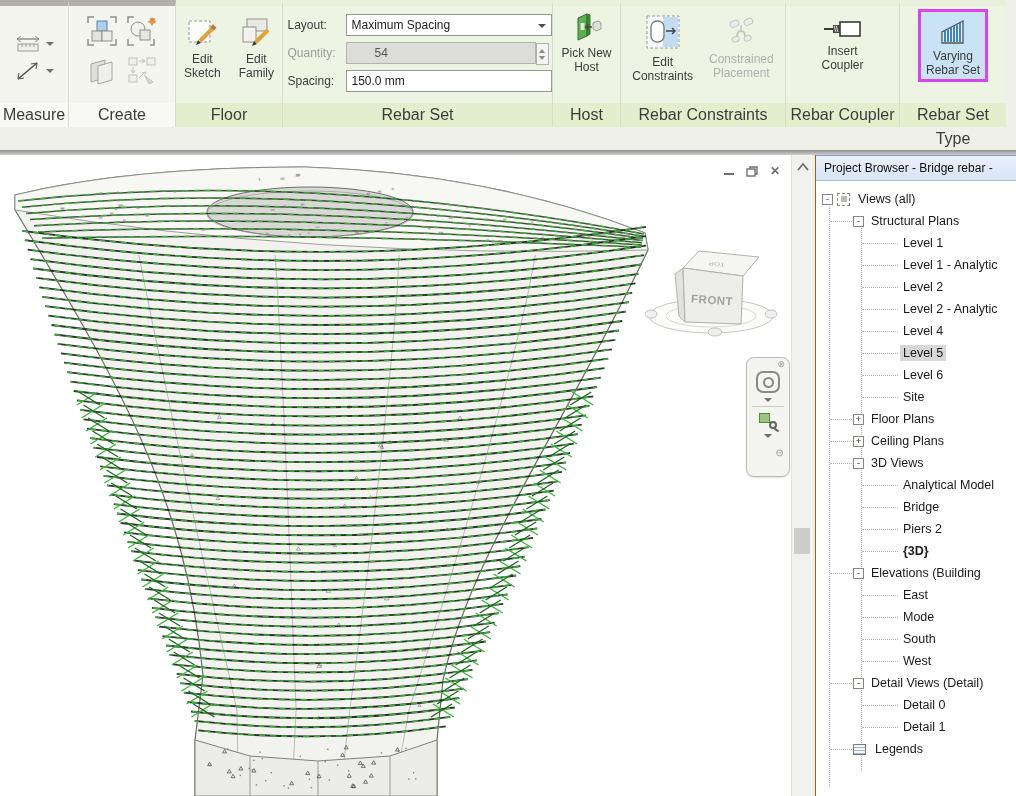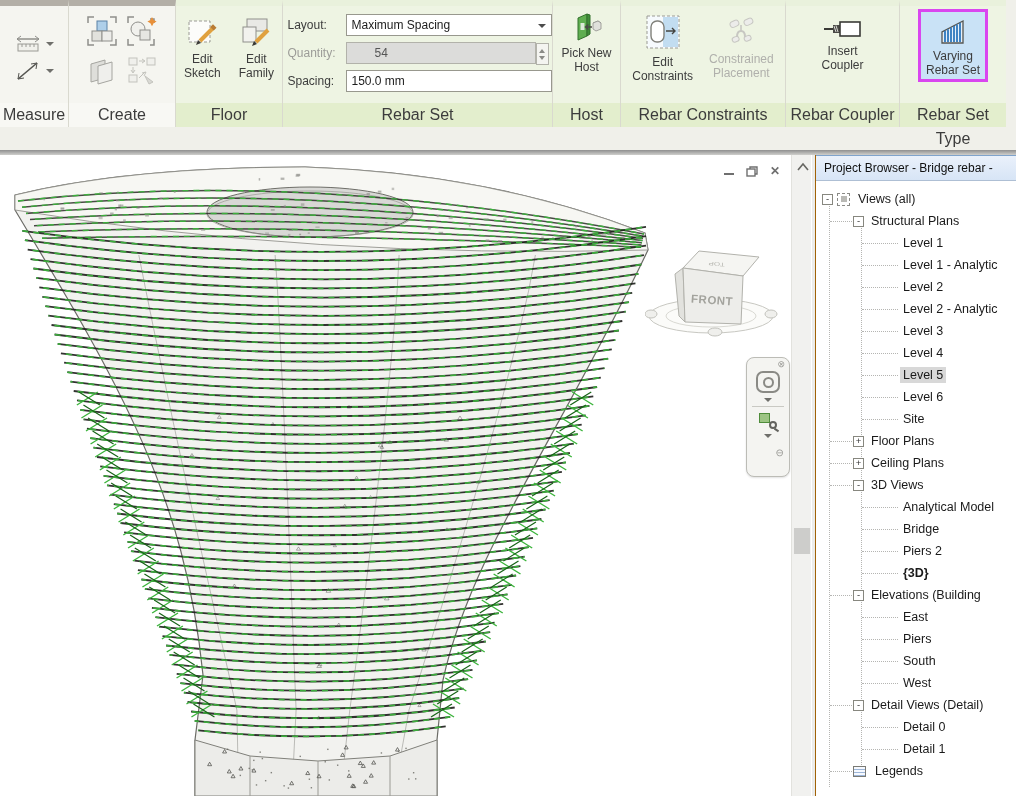--- a/index.html
+++ b/index.html
@@ -775,25 +775,20 @@
           <span class="lbl">Level 2</span>
         </div>
         <div class="trow">
           <span class="hstub" style="left: 46px; width: 36px;"></span>
           <span style="width: 84px; flex: 0 0 auto;"></span>
           <span class="lbl">Level 2 - Analytic</span>
         </div>
         <div class="trow">
           <span class="hstub" style="left: 46px; width: 36px;"></span>
           <span style="width: 84px; flex: 0 0 auto;"></span>
-          <span class="lbl">Level 3</span>
-        </div>
-        <div class="trow">
-          <span class="hstub" style="left: 46px; width: 36px;"></span>
-          <span style="width: 84px; flex: 0 0 auto;"></span>
           <span class="lbl">Level 4</span>
         </div>
         <div class="trow">
           <span class="hstub" style="left: 46px; width: 36px;"></span>
           <span style="width: 84px; flex: 0 0 auto;"></span>
           <span class="lbl sel">Level 5</span>
         </div>
         <div class="trow">
           <span class="hstub" style="left: 46px; width: 36px;"></span>
           <span style="width: 84px; flex: 0 0 auto;"></span>
@@ -853,21 +848,21 @@
           <span class="lbl">Elevations (Building</span>
         </div>
         <div class="trow">
           <span class="hstub" style="left: 46px; width: 36px;"></span>
           <span style="width: 84px; flex: 0 0 auto;"></span>
           <span class="lbl">East</span>
         </div>
         <div class="trow">
           <span class="hstub" style="left: 46px; width: 36px;"></span>
           <span style="width: 84px; flex: 0 0 auto;"></span>
-          <span class="lbl">Piers</span>
+          <span class="lbl">Mode</span>
         </div>
         <div class="trow">
           <span class="hstub" style="left: 46px; width: 36px;"></span>
           <span style="width: 84px; flex: 0 0 auto;"></span>
           <span class="lbl">South</span>
         </div>
         <div class="trow">
           <span class="hstub" style="left: 46px; width: 36px;"></span>
           <span style="width: 84px; flex: 0 0 auto;"></span>
           <span class="lbl">West</span>

